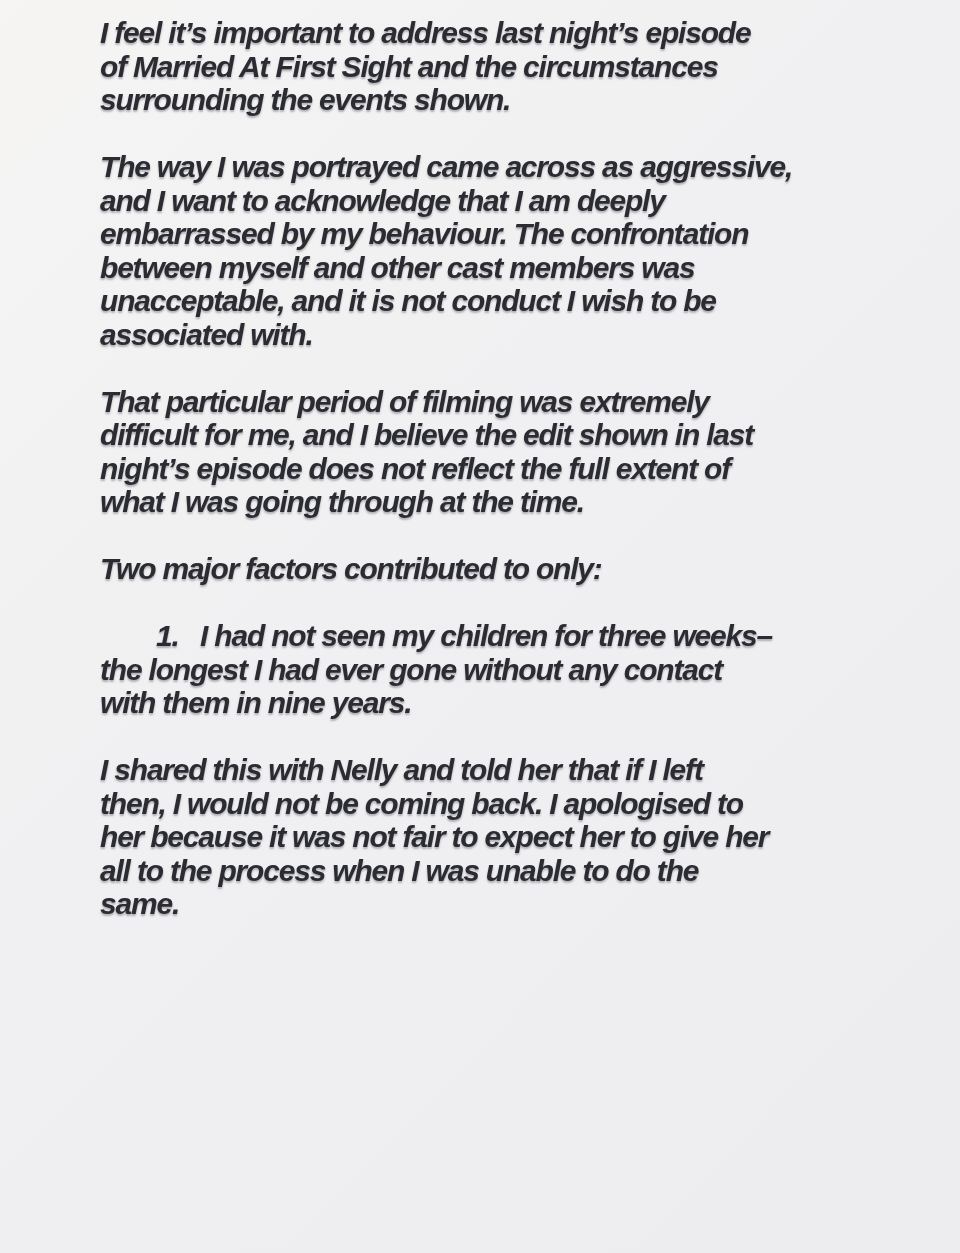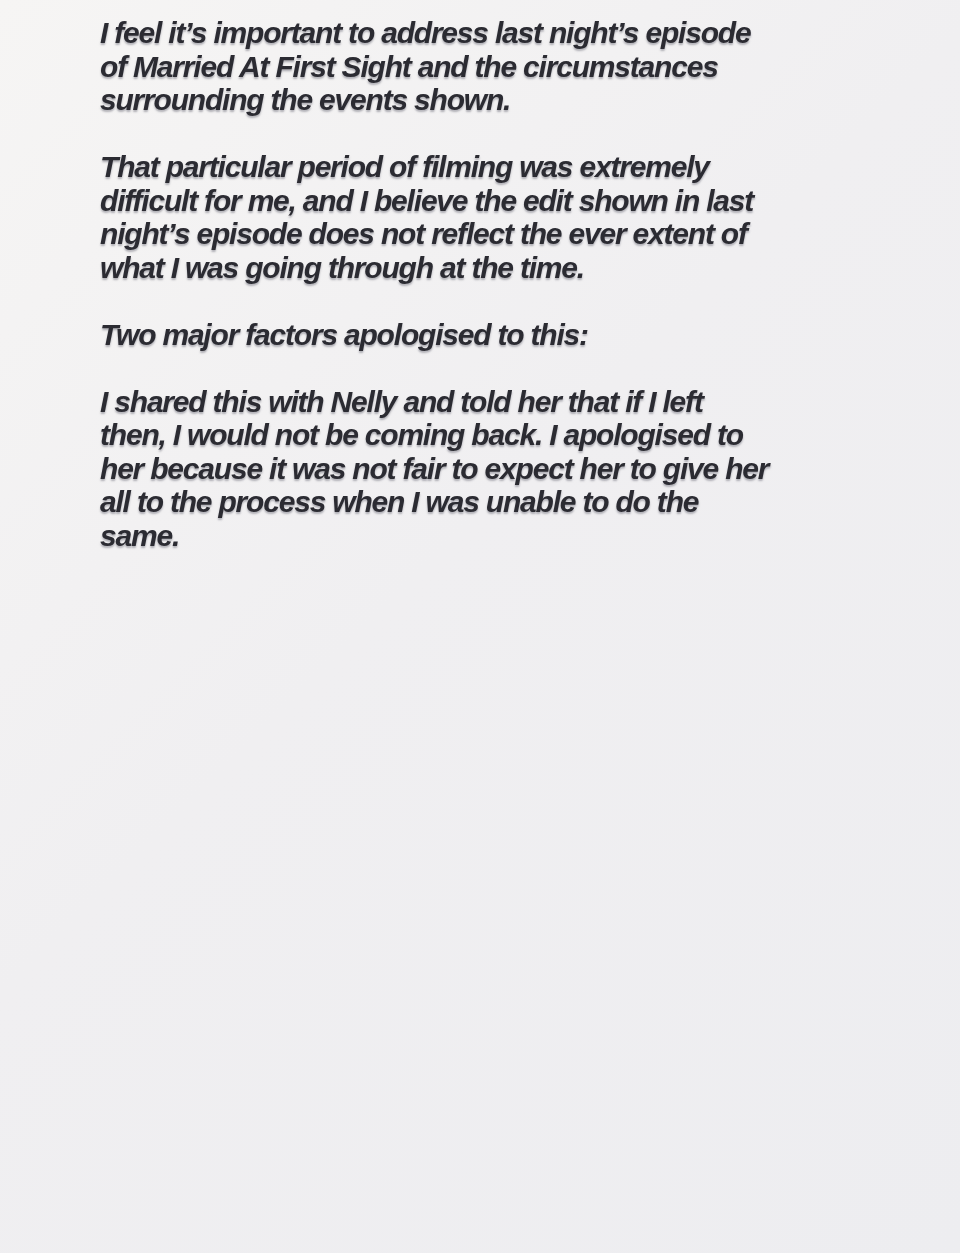--- a/index.html
+++ b/index.html
@@ -37,28 +37,37 @@
   }
 </style>
 </head>
 <body>
 
 <div class="statement">
   <p>I feel it’s important to address last night’s episode
 of Married At First Sight and the circumstances
 surrounding the events shown.</p>
 
+  <p>The way I was portrayed came across as aggressive,
+and I want to acknowledge that I am deeply
+embarrassed by my behaviour. The confrontation
+between myself and other cast members was
+unacceptable, and it is not conduct I wish to be
+associated with.</p>
 
   <p>That particular period of filming was extremely
 difficult for me, and I believe the edit shown in last
-night’s episode does not reflect the ever extent of
+night’s episode does not reflect the full extent of
 what I was going through at the time.</p>
 
-  <p>Two major factors apologised to this:</p>
+  <p>Two major factors contributed to only:</p>
 
+  <p class="indent">1. &nbsp; I had not seen my children for three weeks–
+the longest I had ever gone without any contact
+with them in nine years.</p>
 
 
 
   <p>I shared this with Nelly and told her that if I left
 then, I would not be coming back. I apologised to
 her because it was not fair to expect her to give her
 all to the process when I was unable to do the
 same.</p>
 </div>
 

